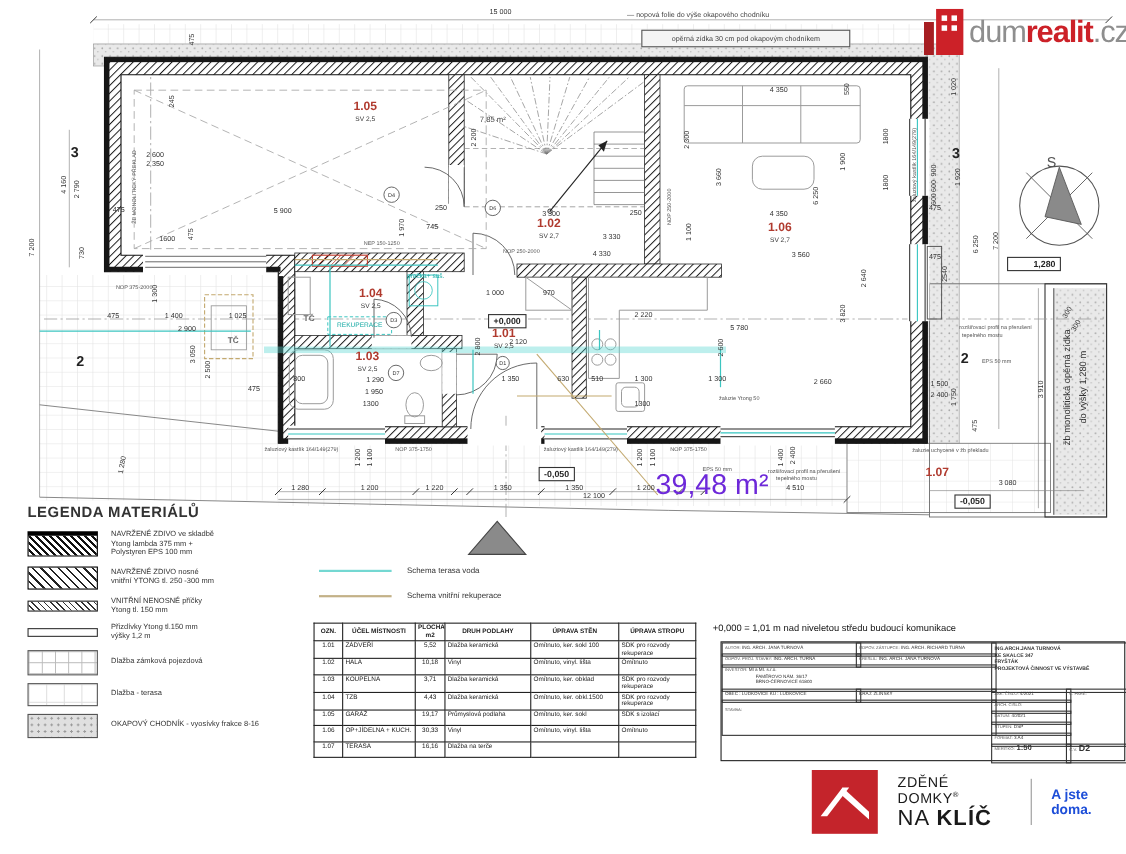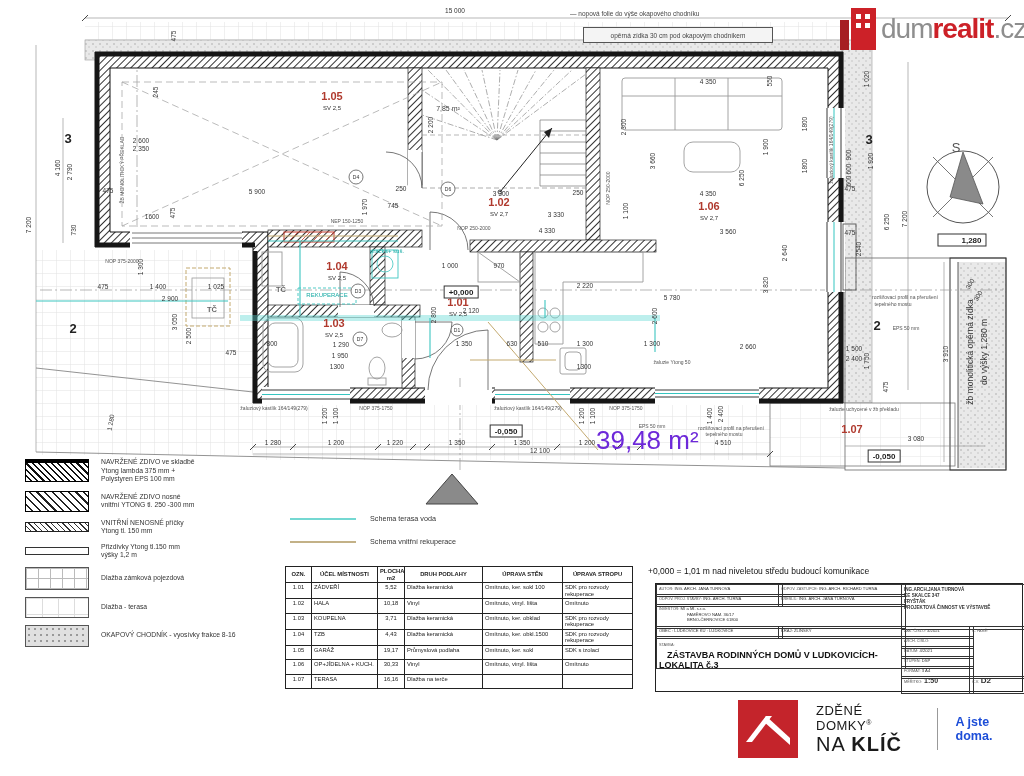--- a/index.html
+++ b/index.html
@@ -477,38 +477,39 @@
       <text x="852" y="433" class="room-id">1.07</text>
     </g>
 </svg>
 
 <div id="note-folie">— nopová folie do výše okapového chodníku</div>
 <div id="note-zidka">opěrná zídka 30 cm pod okapovým chodníkem</div>
 <div id="levels">
     <div class="level" style="left: 461px; top: 292px;">+0,000</div>
     <div class="level" style="left: 506px; top: 431px;">-0,050</div>
     <div class="level" style="left: 884px; top: 456px;">-0,050</div>
-    <div class="level" style="left: 962px; top: 240px; padding-left: 23px;">1,280</div>
+    <div class="level" style="left: 940px; top: 240px; padding-left: 23px;">1,280</div>
   </div>
 <div id="area-label">39,48 m²</div>
 <div id="datum-note">+0,000 = 1,01 m nad niveletou středu budoucí komunikace</div>
 
 <div id="dumrealit">
   <svg width="36" height="42" viewBox="0 0 36 42">
     <rect x="0" y="12" width="9" height="30" fill="#a61e22"></rect>
     <rect x="11" y="0" width="25" height="42" fill="#cc2128"></rect>
     <rect x="16" y="6" width="5" height="5" fill="#fff"></rect>
       <rect x="25" y="6" width="5" height="5" fill="#fff"></rect>
     <rect x="16" y="15" width="5" height="5" fill="#fff"></rect>
       <rect x="25" y="15" width="5" height="5" fill="#fff"></rect>
   </svg>
   <div class="wordmark"><span>dum</span><b>realit</b><span>.cz</span></div>
 </div>
 
 <div id="legend">
+  <div id="legend-title">LEGENDA MATERIÁLŮ</div>
   <div id="legend-items">
       <div class="lg-item">
         <div class="lg-sw sw-wall-eps"></div>
         <div class="lg-txt">
           <div>NAVRŽENÉ ZDIVO ve skladbě</div>
           <div>Ytong lambda 375 mm +</div>
           <div>Polystyren EPS 100 mm</div>
         </div>
       </div>
       <div class="lg-item">
@@ -645,21 +646,21 @@
 
 <div id="tb">
   <div class="tb-cell" style="left:0;top:0;width:121px;height:9px"><span class="lab">AUTOR:</span> <span>ING. ARCH. JANA TURNOVÁ</span></div>
   <div class="tb-cell" style="left:122px;top:0;width:122px;height:9px"><span class="lab">ODPOV. ZÁSTUPCE:</span> <span>ING. ARCH. RICHARD TURNA</span></div>
   <div class="tb-cell" style="left:0;top:10px;width:121px;height:9px"><span class="lab">ODPOV. PROJ. STAVBY:</span> <span>ING. ARCH. TURNA</span></div>
   <div class="tb-cell" style="left:122px;top:10px;width:122px;height:9px"><span class="lab">KRESLIL:</span> <span>ING. ARCH. JANA TURNOVÁ</span></div>
   <div class="tb-cell" style="left:0;top:20px;width:244px;height:21px"><span class="lab">INVESTOR:</span> <span>MI a MI. s.r.o.</span><br><span style="padding-left:28px">FAMĚROVO NÁM. 36/17</span><br><span style="padding-left:28px">BRNO-ČERNOVICE 61800</span></div>
   <div class="tb-cell tb-comp" style="left:245px;top:0;width:119px;height:41px"><span>ING.ARCH.JANA TURNOVÁ</span><br><span>KE SKALCE 347</span><br><span>FRYŠTÁK</span><br><span>PROJEKTOVÁ ČINNOST VE VÝSTAVBĚ</span></div>
   <div class="tb-cell" style="left:0;top:42px;width:121px;height:9px"><span>OBEC : LUDKOVICE    KÚ : LUDKOVICE</span></div>
   <div class="tb-cell" style="left:122px;top:42px;width:122px;height:9px"><span>KRAJ: ZLÍNSKÝ</span></div>
-  <div class="tb-cell tb-big" style="left:0;top:52px;width:244px;height:27px"><span class="lab" style="display:block;font-weight:normal">STAVBA:</span><span style="padding-left:8px">ZÁSTAVBA RODINNÝCH DOMŮ V LUDKOVICÍCH- LOKALITA č.3</span></div>
+  <div class="tb-cell tb-big" style="left:0;top:52px;width:244px;height:27px"><span class="lab" style="display:block;font-weight:normal">STAVBA:</span></div>
   <div class="tb-cell" style="left:245px;top:42px;width:67px;height:9px"><span class="lab">ZAK. ČÍSLO:</span> <span>4/2021</span></div>
   <div class="tb-cell" style="left:245px;top:52px;width:67px;height:9px"><span class="lab">ARCH. ČÍSLO:</span></div>
   <div class="tb-cell" style="left:245px;top:62px;width:67px;height:9px"><span class="lab">DATUM:</span> <span>4/2021</span></div>
   <div class="tb-cell" style="left:245px;top:72px;width:67px;height:9px"><span class="lab">STUPEŇ:</span> <span>DSP</span></div>
   <div class="tb-cell" style="left:245px;top:82px;width:67px;height:9px"><span class="lab">FORMÁT:</span> <span>3 A4</span></div>
   <div class="tb-cell" style="left:313px;top:42px;width:52px;height:49px"><span class="lab">Č. PARÉ:</span></div>
   <div class="tb-cell" style="left:245px;top:92px;width:67px;height:14px;font-size:6px"><span class="lab">MĚŘÍTKO:</span> <span class="tb-val" style="font-size:7px">1:50</span></div>
   <div class="tb-cell" style="left:313px;top:92px;width:52px;height:14px;font-size:6px"><span class="lab">C.V.</span> <span class="tb-val" style="font-size:8px">D2</span></div>
 </div>
 

